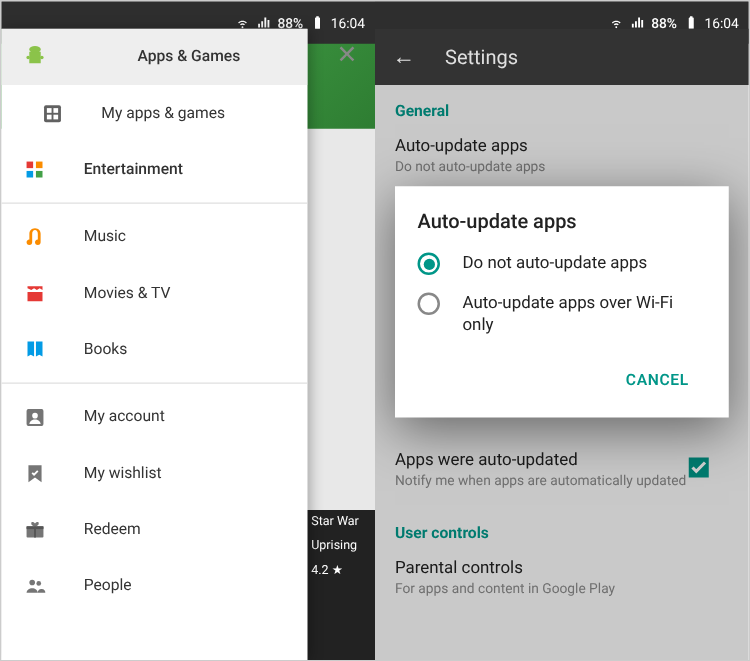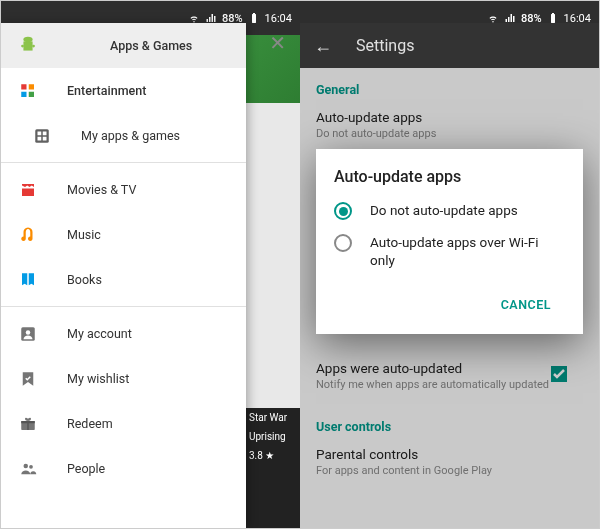--- a/index.html
+++ b/index.html
@@ -54,21 +54,21 @@
 
 <div class="container">
 
   <div class="screen">
     <div class="left-bg"></div>
     <div class="left-header-bg"></div>
     <div class="left-close">✕</div>
     <div class="left-bottom">
       <div class="txt">Star War</div>
       <div class="txt">Uprising</div>
-      <div class="txt">3.8 ★</div>
+      <div class="txt">4.2 ★</div>
     </div>
 
     <div class="statusbar" style="position:absolute;top:0;left:0;right:0;">
       <svg viewBox="0 0 24 24" fill="#fff">
           <path d="M12 18c.8 0 1.5.7 1.5 1.5S12.8 21 12 21s-1.5-.7-1.5-1.5S11.2 18 12 18zm-4-3l1.5 1.5c1.4-1.4 3.7-1.4 5 0L16 15c-2.2-2.2-5.8-2.2-8 0zm-3-3l1.5 1.5c3-3 7.9-3 11 0L19 12c-3.9-3.9-10.1-3.9-14 0z"></path>
         </svg>
       <svg viewBox="0 0 24 24" fill="#fff">
           <path d="M3 20h3v-6H3v6zm5 0h3V10H8v10zm5 0h3V4h-3v16zm5 0h3V8h-3v12z"></path>
         </svg>
       <span class="pct">88%</span>
@@ -84,59 +84,59 @@
           <svg viewBox="0 0 24 24" width="22" height="22">
               <path fill="#8bc34a" d="M7 7h10v10H7z"></path>
               <circle fill="#8bc34a" cx="6" cy="12" r="1.5"></circle>
               <circle fill="#8bc34a" cx="18" cy="12" r="1.5"></circle>
               <path fill="#8bc34a" d="M8 4l1 2M16 4l-1 2" stroke="#8bc34a" stroke-width="1.5"></path>
               <ellipse fill="#8bc34a" cx="12" cy="5" rx="5" ry="3"></ellipse>
             </svg>
         </span>
         <span>Apps &amp; Games</span>
       </div>
-      <div class="nav-item bold">
-        <span class="ic">
-          <svg viewBox="0 0 24 24" width="18" height="18">
-              <rect x="3" y="3" width="7" height="7" fill="#e53935"></rect>
-              <rect x="13" y="3" width="7" height="7" fill="#fb8c00"></rect>
-              <rect x="3" y="13" width="7" height="7" fill="#039be5"></rect>
-              <rect x="13" y="13" width="7" height="7" fill="#43a047"></rect>
-            </svg>
-        </span>
-        <span>Entertainment</span>
-      </div>
       <div class="nav-item sub">
         <span class="ic">
           <svg viewBox="0 0 24 24" width="18" height="18" fill="#616161">
               <rect x="3" y="3" width="18" height="18" rx="2"></rect>
               <rect x="6" y="6" width="5" height="5" fill="#fff"></rect>
               <rect x="13" y="6" width="5" height="5" fill="#fff"></rect>
               <rect x="6" y="13" width="5" height="5" fill="#fff"></rect>
               <rect x="13" y="13" width="5" height="5" fill="#fff"></rect>
             </svg>
         </span>
         <span>My apps &amp; games</span>
       </div>
+      <div class="nav-item bold">
+        <span class="ic">
+          <svg viewBox="0 0 24 24" width="18" height="18">
+              <rect x="3" y="3" width="7" height="7" fill="#e53935"></rect>
+              <rect x="13" y="3" width="7" height="7" fill="#fb8c00"></rect>
+              <rect x="3" y="13" width="7" height="7" fill="#039be5"></rect>
+              <rect x="13" y="13" width="7" height="7" fill="#43a047"></rect>
+            </svg>
+        </span>
+        <span>Entertainment</span>
+      </div>
       <div class="nav-divider"></div>
+      <div class="nav-item">
+        <span class="ic">
+          <svg viewBox="0 0 24 24" width="18" height="18" fill="#fb8c00">
+              <path d="M12 2C8 2 6 5 6 8v6c-2 0-3 1.5-3 3s1 3 3 3 3-1.5 3-3V8c0-2 1-4 3-4s3 2 3 4v6c-2 0-3 1.5-3 3s1 3 3 3 3-1.5 3-3V8c0-3-2-6-6-6z"></path>
+            </svg>
+        </span>
+        <span>Music</span>
+      </div>
       <div class="nav-item">
         <span class="ic">
           <svg viewBox="0 0 24 24" width="18" height="18" fill="#e53935">
               <path d="M4 4h16v4l-3-2-3 2-3-2-3 2-4-2V4zm0 6h16v10H4z"></path>
             </svg>
         </span>
         <span>Movies &amp; TV</span>
-      </div>
-      <div class="nav-item">
-        <span class="ic">
-          <svg viewBox="0 0 24 24" width="18" height="18" fill="#fb8c00">
-              <path d="M12 2C8 2 6 5 6 8v6c-2 0-3 1.5-3 3s1 3 3 3 3-1.5 3-3V8c0-2 1-4 3-4s3 2 3 4v6c-2 0-3 1.5-3 3s1 3 3 3 3-1.5 3-3V8c0-3-2-6-6-6z"></path>
-            </svg>
-        </span>
-        <span>Music</span>
       </div>
       <div class="nav-item">
         <span class="ic">
           <svg viewBox="0 0 24 24" width="18" height="18" fill="#039be5">
               <path d="M4 3h7v16l-3.5-2L4 19V3zm9 0h7v16l-3.5-2L13 19V3z"></path>
             </svg>
         </span>
         <span>Books</span>
       </div>
       <div class="nav-divider"></div>

